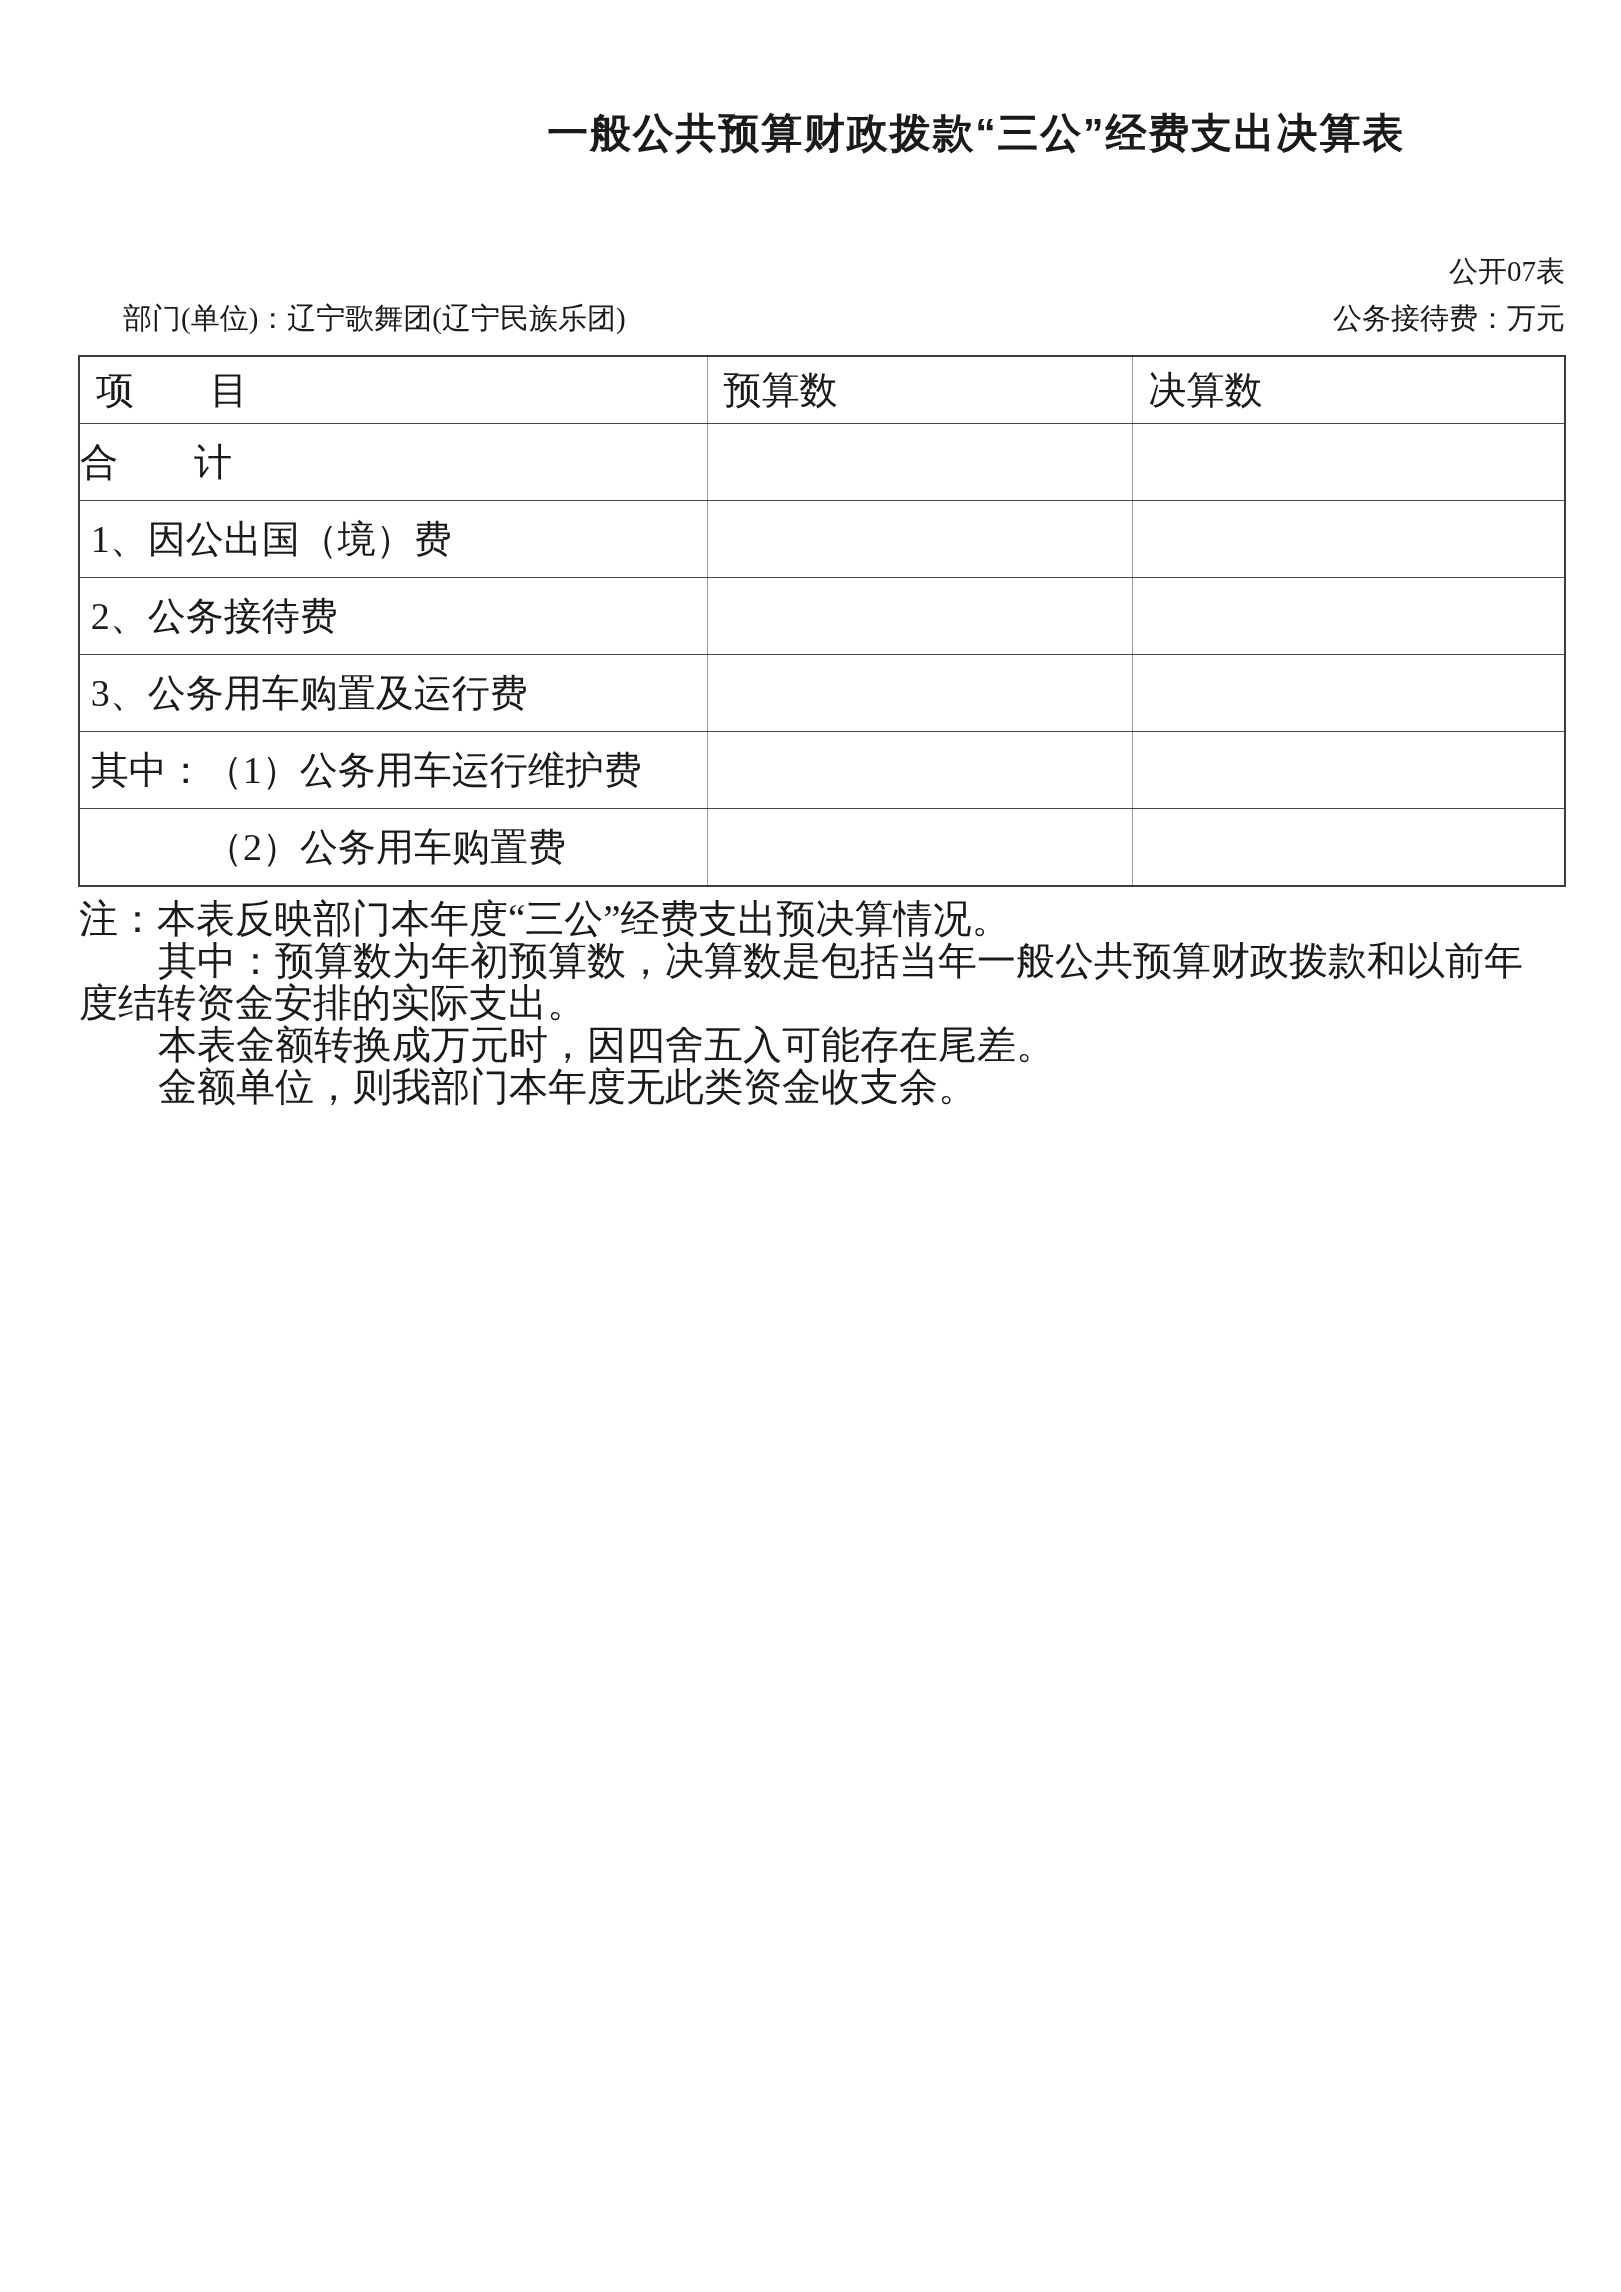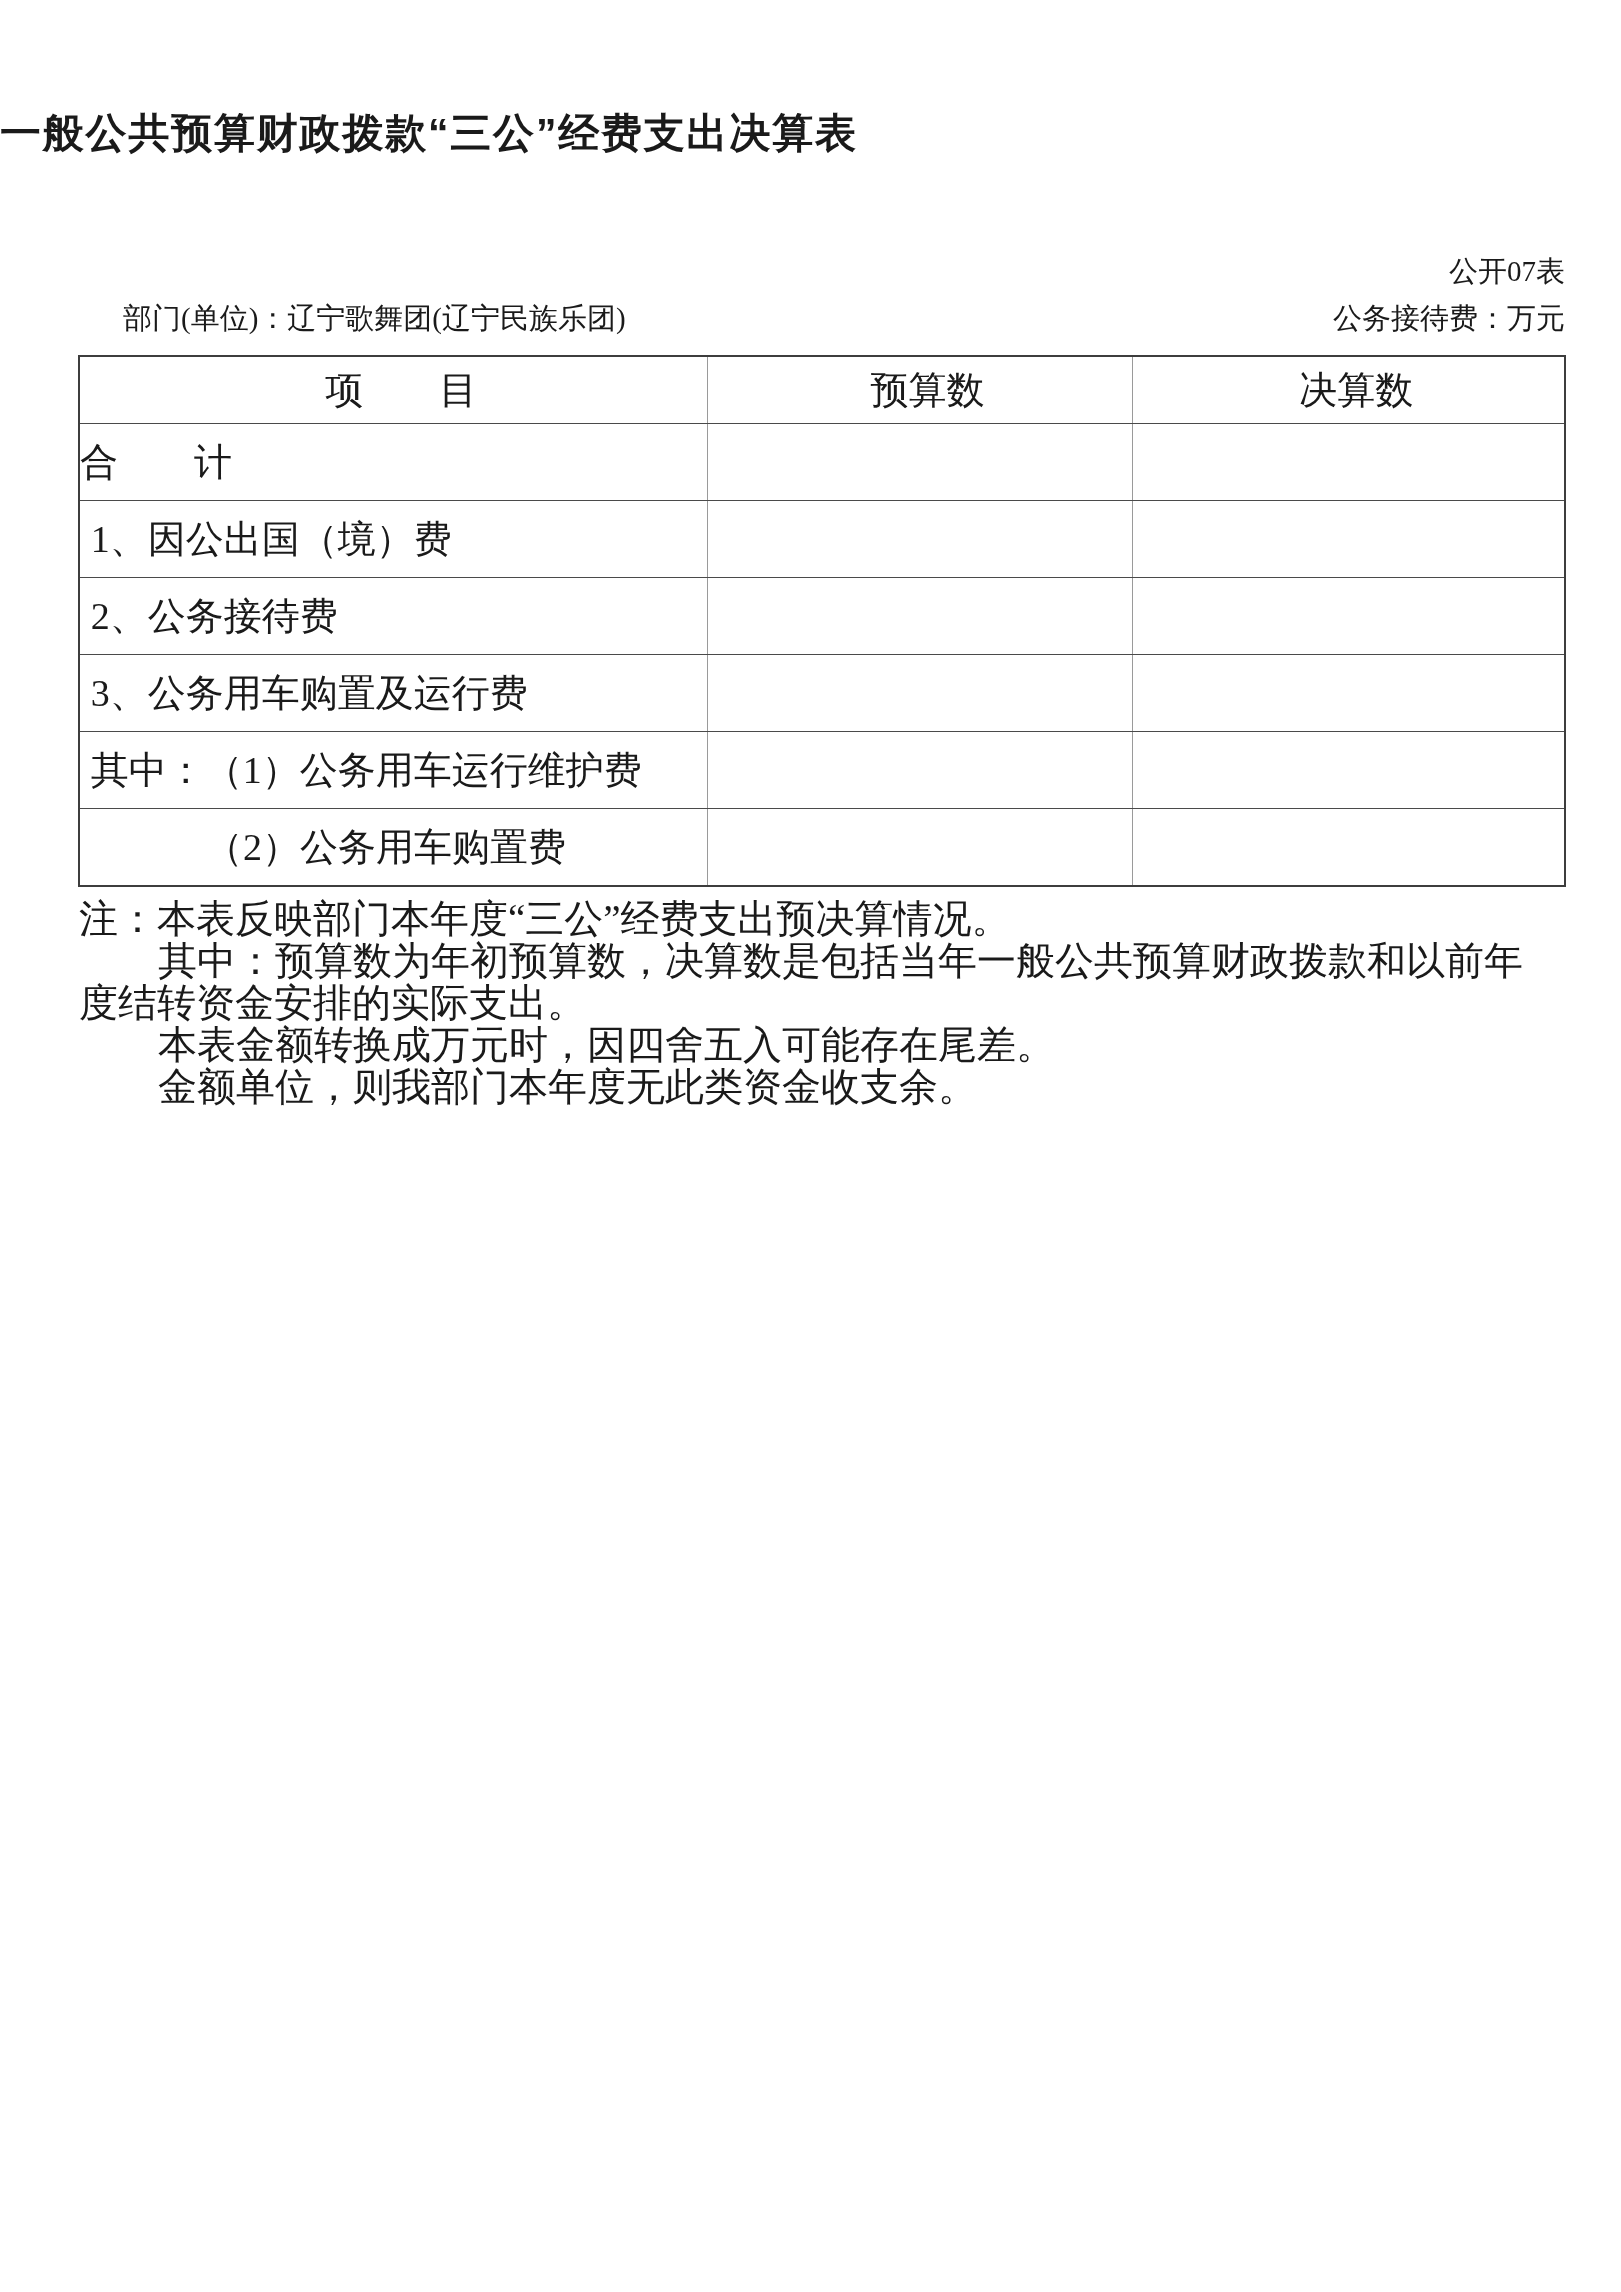--- a/index.html
+++ b/index.html
@@ -3,21 +3,21 @@
 <meta charset="utf-8">
 <style>
   html,body{margin:0;padding:0;background:#ffffff;}
   body{
     width:1621px;height:2293px;position:relative;
     font-family:"Liberation Serif","DejaVu Serif",serif;
     color:#1a1a1a;
   }
   .doc-title{
     position:absolute;top:111px;left:0;width:1405px;
-    text-align:left;
+    text-align:right;
     font-family:"Liberation Sans","DejaVu Sans",sans-serif;
     font-weight:bold;font-size:41px;line-height:1.1;
     letter-spacing:1.8px;
   }
   .meta-code{
     position:absolute;top:256px;right:56px;
     font-size:29px;line-height:1.1;
   }
   .meta-row{
     position:absolute;top:303px;left:79px;right:56px;
@@ -34,21 +34,21 @@
   .budget-table td{
     border-top:1.8px solid #4a4a4a;
     border-bottom:1.8px solid #4a4a4a;
     border-left:1.8px solid #9a9a9a;
     border-right:1.8px solid #9a9a9a;
     vertical-align:middle;
     padding:0;
     overflow:hidden;
     white-space:nowrap;
   }
-  .budget-table tr.header-row td{height:66px;text-align:center;padding-left:16px;}
+  .budget-table tr.header-row td{height:66px;text-align:left;padding-left:16px;}
   .budget-table tr.data-row td{height:76px;}
   td.cell-center{}
   td.cell-left{text-align:left;padding-left:10.7px;}
   td.cell-indent{text-align:left;padding-left:125px;}
   .notes{
     position:absolute;left:79px;top:898px;width:1480px;
     font-size:39px;
   }
   .notes p{
     margin:0;line-height:42px;

